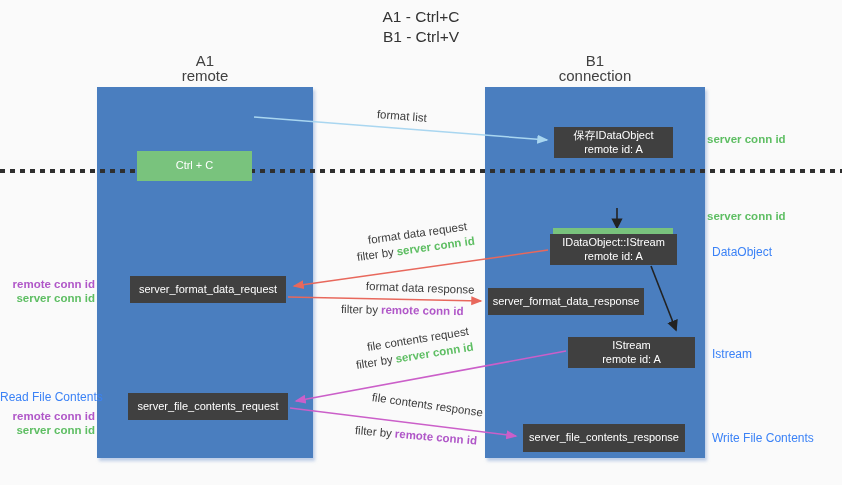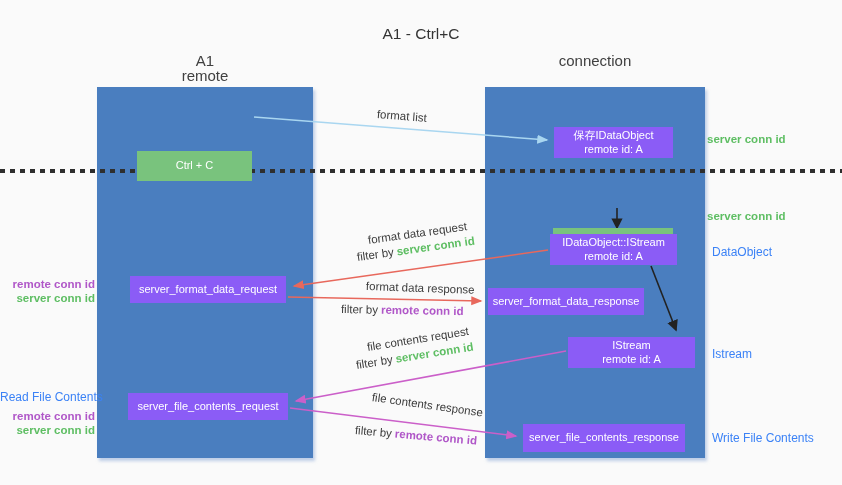--- a/index.html
+++ b/index.html
@@ -1,37 +1,37 @@
 <!DOCTYPE html>
 <html><head>
 <meta charset="utf-8">
 <style>
   html,body{margin:0;padding:0;background:#fafafa;}
   #canvas{position:relative;width:842px;height:485px;background:#fafafa;
     font-family:"Liberation Sans","DejaVu Sans",sans-serif;overflow:hidden;}
   .abs{position:absolute;}
   
   .title{left:0;top:7px;width:842px;text-align:center;font-size:15.5px;
-    line-height:20px;color:#333;margin-top:17px;}
+    line-height:20px;color:#333;}
   
   .col-head{text-align:center;font-size:15px;line-height:15px;color:#404040;}
   
   .col{background:#4a7ebf;box-shadow:2px 3px 3px rgba(140,170,215,.55);z-index:1;}
   #col-left{left:97px;top:87px;width:216px;height:371px;}
   #col-right{left:485px;top:87px;width:220px;height:371px;}
   
   .dashline{left:0;top:169px;width:842px;height:4px;z-index:3;
     background:repeating-linear-gradient(90deg,#2e2e2e 0 5px,transparent 5px 10px);}
   
   #arrows{left:0;top:0;z-index:2;}
   
   .box{display:flex;flex-direction:column;align-items:center;justify-content:center;
     color:#fff;font-size:11px;line-height:13.5px;text-align:center;z-index:4;}
   .green-box{background:#79c37d;margin-top:48px;}
-  .orange-box{background:#8b5cf6;}
+  .orange-box{background:#404040;}
   #box-ctrl-c{left:137px;top:103px;width:115px;height:30px;}
   #box-save-obj{left:554px;top:127px;width:119px;height:31px;}
   #box-ctrl-v{left:553px;top:180px;width:120px;height:27px;}
   #box-getdata{left:550px;top:234px;width:127px;height:31px;}
   #box-fmt-req{left:130px;top:276px;width:156px;height:27px;}
   #box-fmt-resp{left:488px;top:288px;width:156px;height:27px;}
   #box-istream{left:568px;top:337px;width:127px;height:31px;}
   #box-file-req{left:128px;top:393px;width:160px;height:27px;}
   #box-file-resp{left:523px;top:424px;width:162px;height:28px;}
   
@@ -62,27 +62,29 @@
   #side-rcid-2{top:410px;}
   #side-scid-l2{top:424px;}
 </style>
 </head>
 <body>
 
 <div id="canvas">
 
   <div class="abs title">
     <div>A1 - Ctrl+C</div>
+    <div>B1 - Ctrl+V</div>
   </div>
 
   <div class="abs col-head" style="left:97px;top:53px;width:216px;">
     <div>A1</div>
     <div>remote</div>
   </div>
   <div class="abs col-head" style="left:485px;top:53px;width:220px;">
+    <div>B1</div>
     <div>connection</div>
   </div>
 
   <div class="abs col" id="col-left"></div>
   <div class="abs col" id="col-right"></div>
 
   <svg id="arrows" class="abs" width="842" height="485">
     <defs>
       <marker id="m-blue" markerWidth="9" markerHeight="8" refX="6.5" refY="3" orient="auto">
         <path d="M0,0 L7.5,3 L0,6 z" fill="#a9d6f0"></path>

